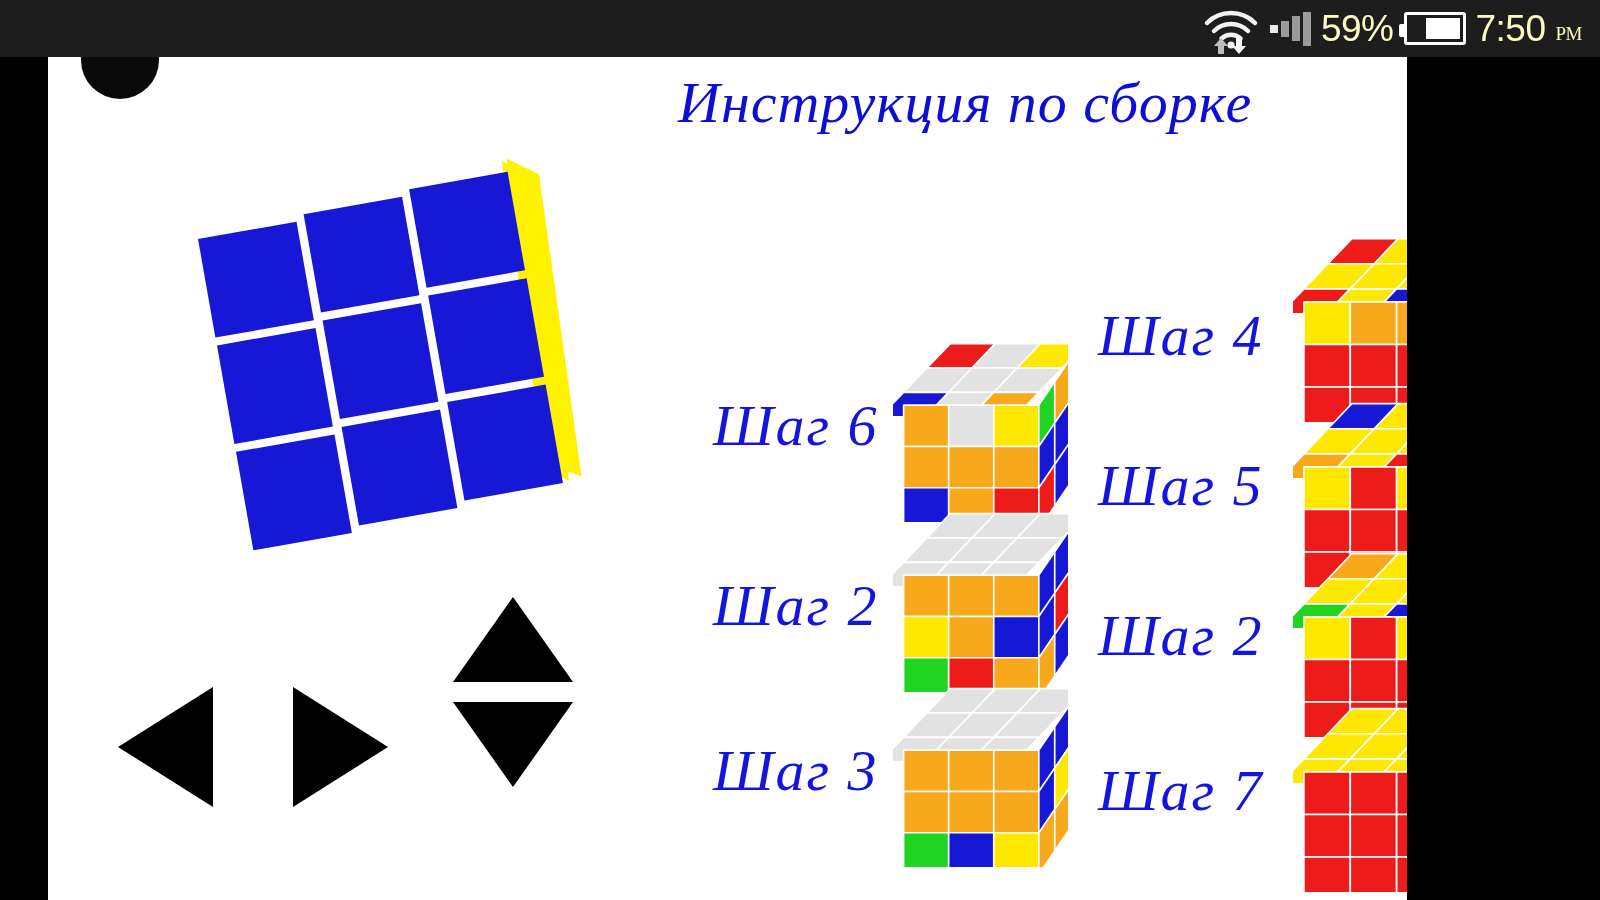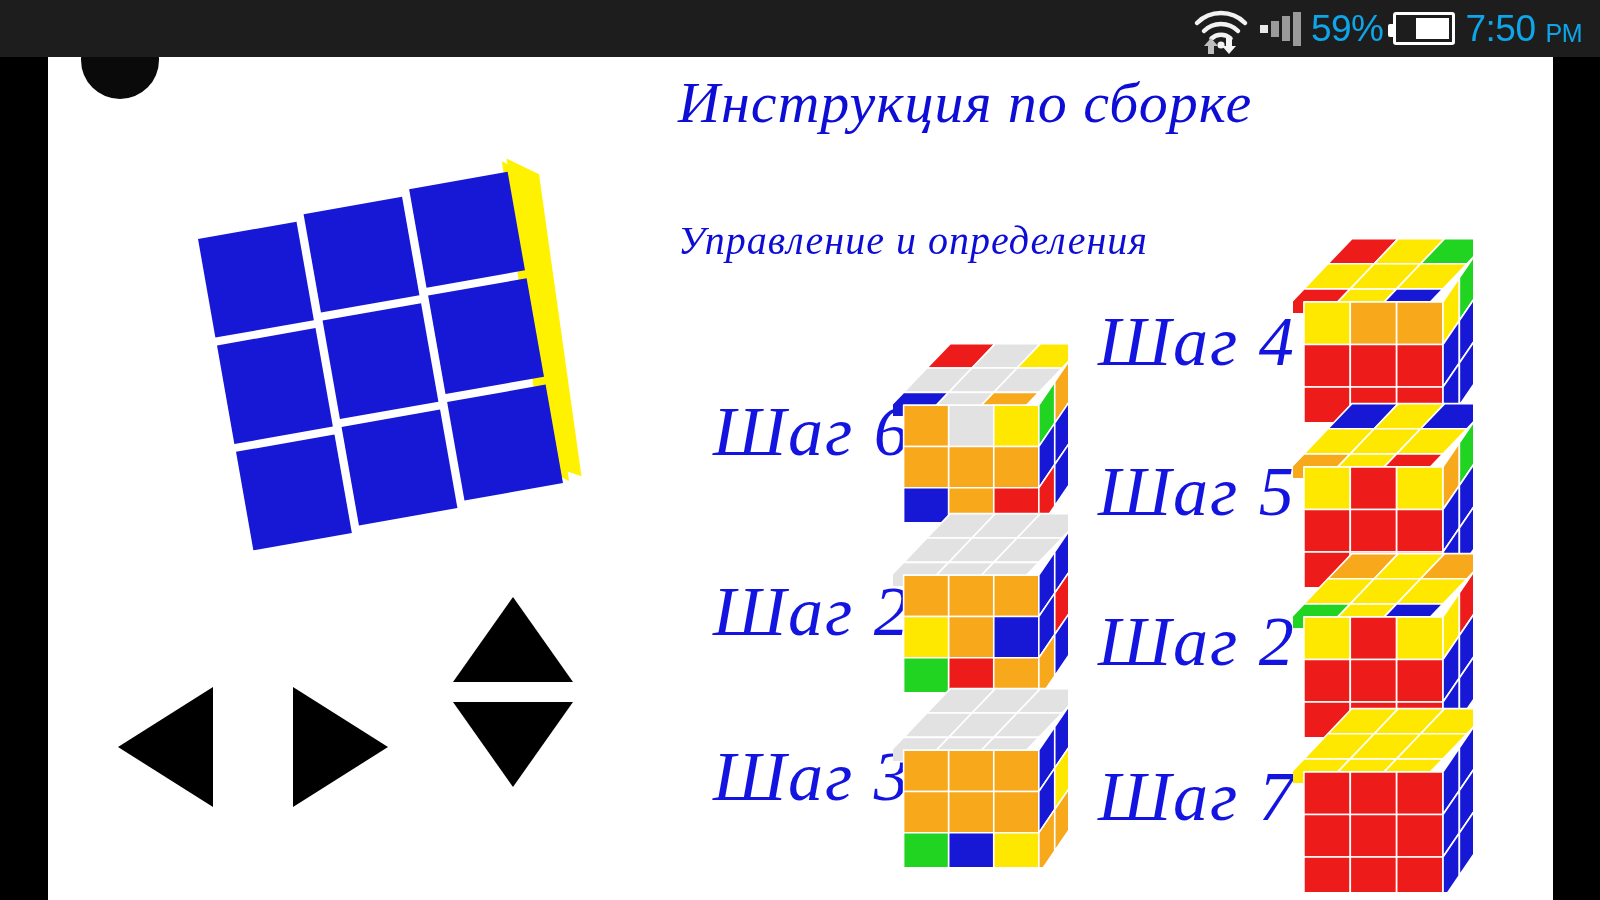--- a/index.html
+++ b/index.html
@@ -13,22 +13,22 @@
 
   
   #statusbar {
     position: absolute; left: 0; top: 0; width: 1600px; height: 57px;
     background: #1d1d1d;
     display: flex; align-items: center; justify-content: flex-end;
     padding-right: 18px; gap: 10px;
     font-family: "Liberation Sans", sans-serif;
   }
   #statusbar .sb-icon { display: flex; align-items: center; }
-  .sb-text { color: #0ea5e9; font-size: 37px; font-weight: 400; letter-spacing: -0.5px; line-height: 1; }
-  .sb-text.small { font-size: 25px; padding-top: 9px; }
+  .sb-text { color: #fef9c3; font-size: 37px; font-weight: 400; letter-spacing: -0.5px; line-height: 1; }
+  .sb-text.small { font-size: 19px; padding-top: 9px; font-family: Liberation Serif, serif; }
 
   
   .wifi-wrap { position: relative; width: 58px; height: 50px; }
   .wifi-wrap svg { position: absolute; left: 0; top: 0; }
 
   
   .bars { display: flex; align-items: flex-end; gap: 3px; height: 34px; }
   .bars i { display: block; width: 8px; background: #9a9a9a; }
   .bars i.b1 { height: 8px;  background: #e8e8e8; }
   .bars i.b2 { height: 16px; }
@@ -36,38 +36,38 @@
   .bars i.b4 { height: 34px; }
 
   
   .battery { position: relative; width: 62px; height: 33px; border: 3px solid #ffffff; border-radius: 3px; }
   .battery::after { content:""; position:absolute; left:-8px; top:9px; width:5px; height:13px; background:#ffffff; border-radius:2px 0 0 2px;}
   .battery .fill { position: absolute; right: 3px; top: 3px; bottom: 3px; width: 62%; background: #ffffff; }
 
   
   #page {
     position: absolute; left: 48px; top: 57px;
-    width: 1505px; height: 843px;
+    width: 1359px; height: 843px;
     background: #ffffff;
     overflow: hidden;
   }
   
   #top-knob {
     position: absolute; left: 33px; top: -36px;
     width: 78px; height: 78px; border-radius: 50%;
     background: #0a0a0a;
   }
 
   .hd { position: absolute; color: #0d0dd6; white-space: nowrap;
         font-family: "Liberation Serif", "DejaVu Serif", serif; font-style: italic; }
   #title    { left: 630px; top: 12px;  font-size: 58px; letter-spacing: 1px; }
   #subtitle { left: 630px; top: 160px; font-size: 40px; letter-spacing: 1px; }
 
   .step-label {
-    position: absolute; color: #1414e0; font-size: 70px; font-style: italic;
+    position: absolute; color: #1414e0; font-size: 58px; font-style: italic;
     letter-spacing: 2px; white-space: nowrap;
     font-family: "Liberation Serif", "DejaVu Serif", serif;
   }
 
   
   #big-face {
     position: absolute; left: 130px; top: 100px; width: 420px; height: 420px;
   }
   #big-face svg { display: block; }
 
@@ -123,21 +123,20 @@
 
     <span class="sb-text">7:50</span>
     <span class="sb-text small">PM</span>
   </div>
 
   <div id="page">
 
     <div id="top-knob"></div>
 
     <div class="hd" id="title">Инструкция по сборке</div>
-    <div class="hd" id="subtitle">Управление и определения</div>
 
     <div id="big-face">
       <svg width="470" height="440" viewBox="0 0 470 440">
         <g transform="rotate(-8 210 200)">
 
           <polygon points="355,20 385,40 385,345 355,330" fill="#fff200"></polygon>
           <polygon points="350,22 372,38 372,348 350,333" fill="#fff200"></polygon>
           <g fill="#1717d6">
             <rect x="40" y="55" width="100" height="100" transform="rotate(-2 90 105)"></rect>
             <rect x="148" y="45" width="100" height="100" transform="rotate(-2 198 95)"></rect>

